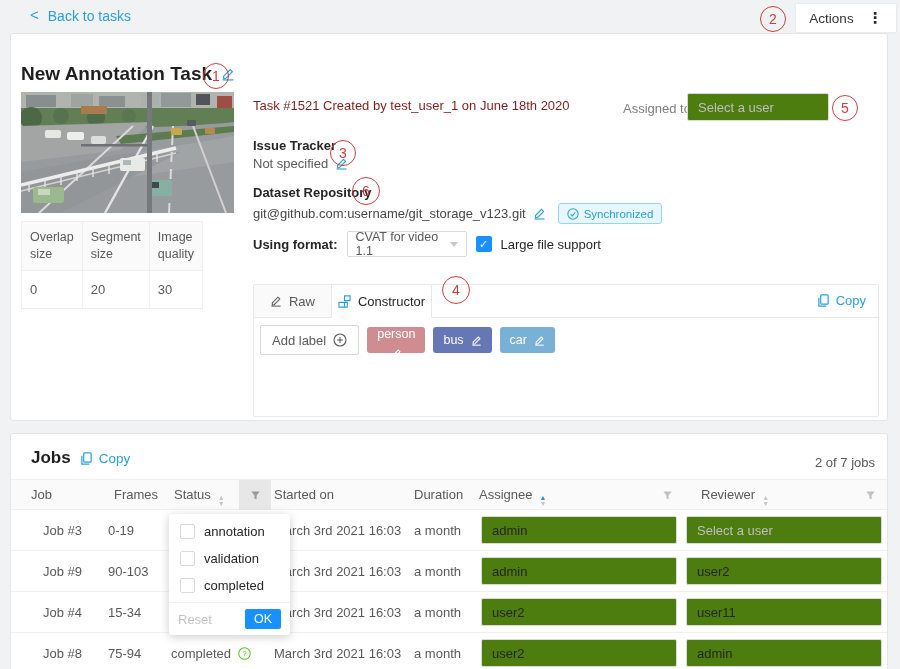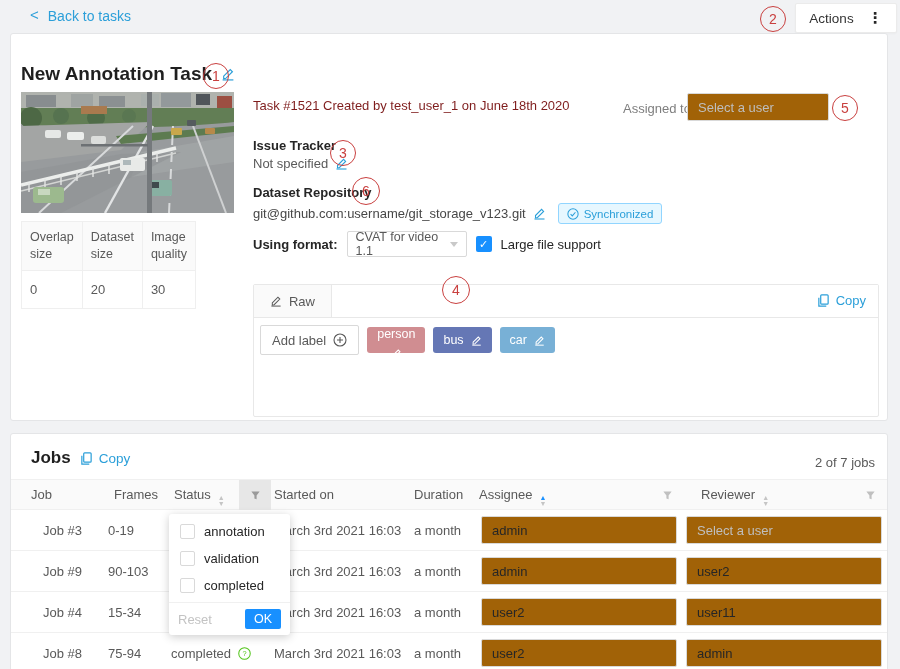--- a/index.html
+++ b/index.html
@@ -43,21 +43,21 @@
   .thumb { position:absolute; left:10px; top:58px; width:213px; height:121px; overflow:hidden; }
   .thumb svg { display:block; width:213px; height:121px; }
 
   .params { position:absolute; left:10px; top:187px; width:172px; border-collapse:collapse; }
   .params th, .params td { border:1px solid #efefef; font-weight:normal; text-align:left; }
   .params th { background:#fafafa; color:#595959; font-size:12.5px; padding:7px 8px; line-height:17px; width:72px; }
   .params td { color:#595959; font-size:13px; padding:11px 8px; }
 
   .meta { position:absolute; left:242px; top:64px; color:#7f1d1d; font-size:13px; }
   .assigned-label { position:absolute; left:612px; top:67px; color:#7e7e7e; font-size:13px; }
-  .tbox { border:1px solid #d9d9d9; border-radius:2px; background:#a16207; font-size:13px; color:#262626; padding:0 10px; font-family:"Liberation Sans","DejaVu Sans",sans-serif; }
+  .tbox { border:1px solid #d9d9d9; border-radius:2px; background:#4d7c0f; font-size:13px; color:#262626; padding:0 10px; font-family:"Liberation Sans","DejaVu Sans",sans-serif; }
   .tbox::placeholder { color:#bfbfbf; }
   .assigned-input { position:absolute; left:676px; top:59px; width:142px; height:28px; }
 
   .blk-label { position:absolute; left:242px; font-weight:bold; font-size:13px; color:#262626; }
   .it-value { position:absolute; left:242px; top:122px; display:flex; align-items:center; gap:7px; color:#595959; }
   .repo-row { position:absolute; left:242px; top:169px; display:flex; align-items:center; gap:7px; color:#474747; }
   .sync-badge {
     display:flex; align-items:center; gap:5px; margin-left:5px;
     background:#e6f7ff; border:1px solid #91d5ff; border-radius:3px;
     color:#2b9fd9; font-size:11.5px; padding:2px 8px; height:21px; cursor:pointer;
@@ -202,21 +202,21 @@
         <rect x="184" y="36" width="10" height="6" rx="1" fill="#b7894a"></rect>
         <rect x="126" y="0" width="5" height="121" fill="#75797c"></rect>
         <rect x="60" y="52" width="67" height="2.5" fill="#6d7174"></rect>
       </svg>
     </div>
 
     <table class="params">
       <tbody>
           <tr>
         <th>Overlap size</th>
-        <th>Dataset size</th>
+        <th>Segment size</th>
         <th>Image quality</th>
       </tr>
       <tr>
         <td>0</td>
         <td>20</td>
         <td>30</td>
       </tr>
     </tbody>
       </table>
 
@@ -265,20 +265,26 @@
     </div>
 
     <div class="tabbox">
       <div class="tabs-bar">
         <div class="tab tab--raw">
           <svg width="12" height="12" viewBox="0 0 13 13">
               <path d="M2.5 8.5 L8.6 2.4 l2 2 L4.5 10.5 l-2 .4 Z" fill="none" stroke="#595959" stroke-width="1.1"></path>
               <line x1="1.5" y1="12" x2="11.5" y2="12" stroke="#595959" stroke-width="1.1"></line>
             </svg>
           <span>Raw</span>
+        </div>
+        <div class="tab tab--active">
+          <svg width="13" height="13" viewBox="0 0 14 14">
+              <path d="M1 8h6v5H1zM7 1h6v5H7zM7 8h3v5H7z" fill="none" stroke="#2b9fd9" stroke-width="1.2"></path>
+            </svg>
+          <span>Constructor</span>
         </div>
         <div class="copy-top link">
           <svg width="13" height="13" viewBox="0 0 14 14">
               <rect x="4" y="1" width="8" height="10" rx="1" fill="none" stroke="#2b9fd9" stroke-width="1.3"></rect>
               <path d="M10 13H2V4" fill="none" stroke="#2b9fd9" stroke-width="1.3"></path>
             </svg>
           <span>Copy</span>
         </div>
       </div>
       <div class="labels-row">

